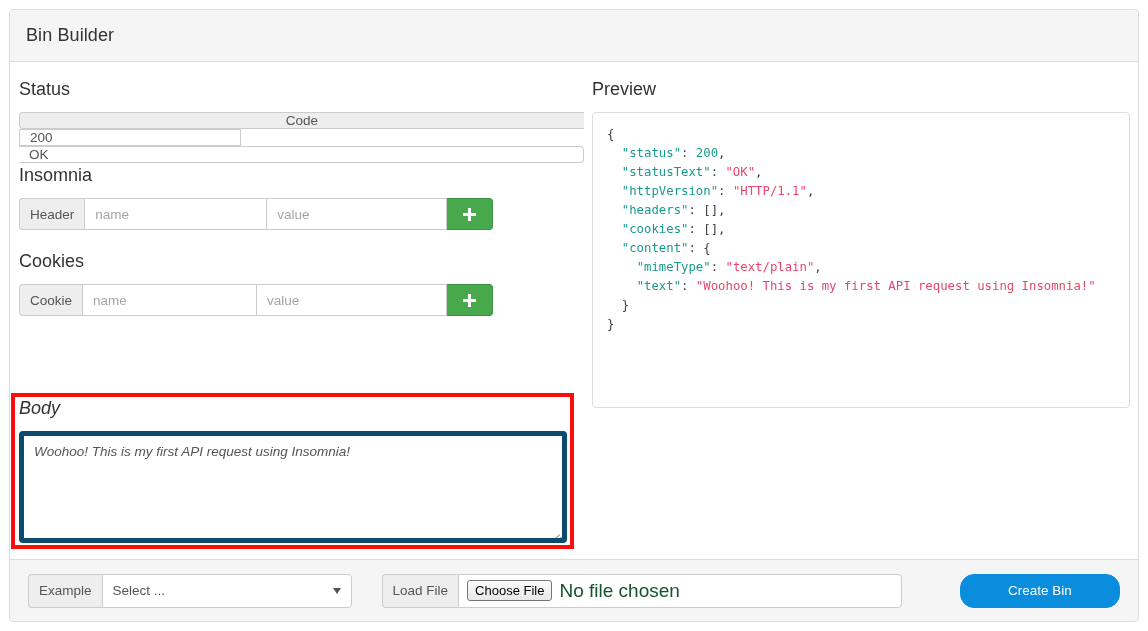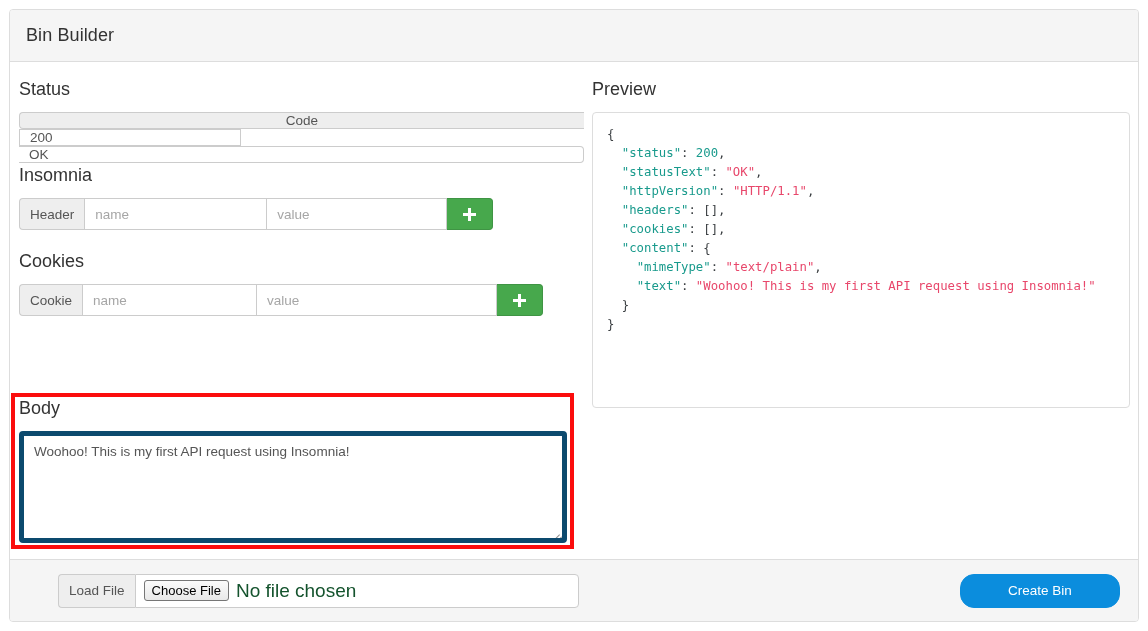--- a/index.html
+++ b/index.html
@@ -159,20 +159,21 @@
     border: 4px solid #fb0d0d;
     box-sizing: border-box;
     background: transparent;
     pointer-events: none;
   }
   .body-section {
     position: absolute;
     left: 9px;
     top: 331px;
     width: 548px;
+    font-style: italic;
   }
   .body-area {
     width: 548px;
     height: 112px;
     border: 5px solid #0c4a6e;
     border-radius: 4px;
     background: #ffffff;
     font-size: 13.5px;
     color: #555555;
     padding: 7px 10px;
@@ -340,21 +341,21 @@
           <div class="fld kv-value ph">value</div>
           <div class="btn-add">
             <span class="plus"></span>
           </div>
         </div>
 
         <div style="height:16px"></div>
 
         <h4 class="section">Cookies</h4>
         <div style="height:8px"></div>
-        <div class="input-group row-cookies" style="width:524px">
+        <div class="input-group row-cookies" style="width:474px">
           <span class="addon">Cookie</span>
           <div class="fld kv-name ph" style="width:175px">name</div>
           <div class="fld kv-value ph">value</div>
           <div class="btn-add">
             <span class="plus"></span>
           </div>
         </div>
       </div>
 
       <div class="body-section">
@@ -392,20 +393,27 @@
 <span><span class="jp">    </span><span class="jk">"text"</span><span class="jp">: </span><span class="js">"Woohoo! This is my first API request using Insomnia!"</span></span>
 <span><span class="jp">  </span><span class="jp">}</span></span>
 <span><span class="jp">}</span></span></pre>
         </div>
       </div>
 
     </div>
 
     <div class="panel-footer">
 
+      <div class="footer-grp">
+        <span class="addon">Example</span>
+        <div class="sel">
+          <span>Select ...</span>
+          <span class="chev"></span>
+        </div>
+      </div>
 
       <div style="width:30px"></div>
 
       <div class="footer-grp">
         <span class="addon">Load File</span>
         <div class="file-wrap">
           <span class="choose-btn">Choose File</span>
           <span class="no-file">No file chosen</span>
         </div>
       </div>

